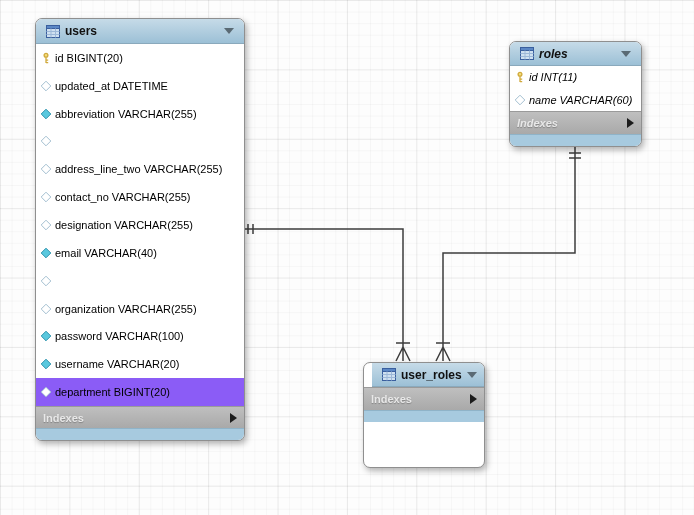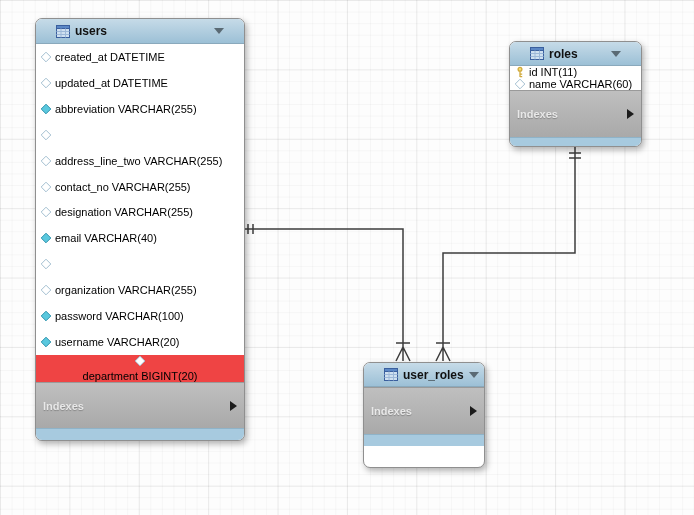--- a/index.html
+++ b/index.html
@@ -18,55 +18,55 @@
   #connectors path{fill:none;stroke:#3d3d3d;stroke-width:1.5;}
 
   .db-table{
     position:absolute;z-index:2;
     border:1px solid #8f8f8f;border-radius:7px;overflow:hidden;
     background:#fff;
     box-shadow:2px 3px 6px rgba(0,0,0,0.30);
     display:flex;flex-direction:column;
   }
   .tbl-header{
-    display:flex;align-items:center;gap:5px;padding:0 20px;flex:none;
+    display:flex;align-items:center;gap:5px;padding:0 10px;flex:none;
     background:linear-gradient(#c6dbe8,#9cc0d6);
     border-bottom:1px solid #8aa9bc;
   }
   .tbl-title{font-size:12px;font-weight:bold;color:#111;flex:1 1 auto;white-space:nowrap;}
   .tbl-icon{width:14px;height:13px;flex:none;display:block;}
   .arrow-down{width:0;height:0;flex:none;border-left:5px solid transparent;border-right:5px solid transparent;border-top:6px solid #5a6a74;}
   .tbl-body{flex:1 1 auto;display:flex;flex-direction:column;background:#fff;}
   .col-row{display:flex;align-items:center;gap:3px;padding:0 4px;flex:1 1 0;white-space:nowrap;}
-  .col-row.selected{background:#ef4444;flex-direction:column;}
+  .col-row.selected{background:#8b5cf6;}
   .col-icon{width:12px;height:12px;flex:none;display:inline-flex;}
   .col-icon svg{width:12px;height:12px;display:block;}
   .col-text{font-size:11px;color:#000;}
   .tbl-indexes{
     flex:none;display:flex;align-items:center;justify-content:space-between;
-    padding:12px 7px;background:linear-gradient(#bfbfbf,#a9a9a9);
+    padding:0 7px;background:linear-gradient(#bfbfbf,#a9a9a9);
     border-top:1px solid #9a9a9a;
     color:#e8e8e8;font-size:11px;font-weight:bold;text-shadow:0 1px 1px rgba(0,0,0,0.25);
   }
   .arrow-right{width:0;height:0;border-top:5px solid transparent;border-bottom:5px solid transparent;border-left:7px solid #1c1c1c;}
   .tbl-bottombar{flex:none;background:#a7cadf;border-top:1px solid #8fb3c8;}
 
   
   #table-users{left:35px;top:18px;width:208px;height:421px;}
   #table-users .tbl-header{height:24px;}
   #table-users .tbl-indexes{height:21px;}
   #table-users .tbl-bottombar{height:11px;}
 
-  #table-roles{left:509px;top:41px;width:131px;height:104px;}
+  #table-roles{left:509px;top:41px;width:131px;height:104px;font-style:italic;}
   #table-roles .tbl-header{height:23px;}
   #table-roles .tbl-indexes{height:22px;}
   #table-roles .tbl-bottombar{height:11px;}
 
   #table-user-roles{left:363px;top:362px;width:120px;height:104px;}
-  #table-user-roles .tbl-header{height:23px;}
+  #table-user-roles .tbl-header{height:23px;margin-left:8px;}
   #table-user-roles .tbl-indexes{height:22px;}
   #table-user-roles .tbl-bottombar{height:11px;}
 </style>
 </head>
 <body>
 
 <svg id="connectors" width="694" height="515">
 
   <path d="M243 229 H403 V347"></path>
   <path d="M248 224 V234 M253 224 V234"></path>
@@ -84,24 +84,25 @@
       <rect x="0.5" y="0.5" width="13" height="3" fill="#5b87c5" stroke="#3a5f9e"></rect>
       <path d="M5 3.5 V12.5 M9.5 3.5 V12.5 M0.5 6.5 H13.5 M0.5 9.5 H13.5" stroke="#9db8d8" stroke-width="1" fill="none"></path>
     </svg>
     <span class="tbl-title">users</span>
     <span class="arrow-down"></span>
   </div>
   <div class="tbl-body">
       <div class="col-row">
         <span class="col-icon">
           <svg viewBox="0 0 12 12">
-            <path d="M6 1.2 L10.8 6 6 10.8 1.2 6Z" fill="#ffffff" stroke="#a3bfd0" stroke-width="1"></path>
-          </svg>
-        </span>
-        <span class="col-text">created_at DATETIME</span>
+            <circle cx="6" cy="3.3" r="1.9" fill="#f3dd7a" stroke="#d0a93c" stroke-width="1.3"></circle>
+            <path d="M6 5.2 V11 M6 8.2 H8.2 M6 10.6 H8.2" fill="none" stroke="#d0a93c" stroke-width="1.3"></path>
+          </svg>
+        </span>
+        <span class="col-text">id BIGINT(20)</span>
       </div>
       <div class="col-row">
         <span class="col-icon">
           <svg viewBox="0 0 12 12">
             <path d="M6 1.2 L10.8 6 6 10.8 1.2 6Z" fill="#ffffff" stroke="#a3bfd0" stroke-width="1"></path>
           </svg>
         </span>
         <span class="col-text">updated_at DATETIME</span>
       </div>
       <div class="col-row">

